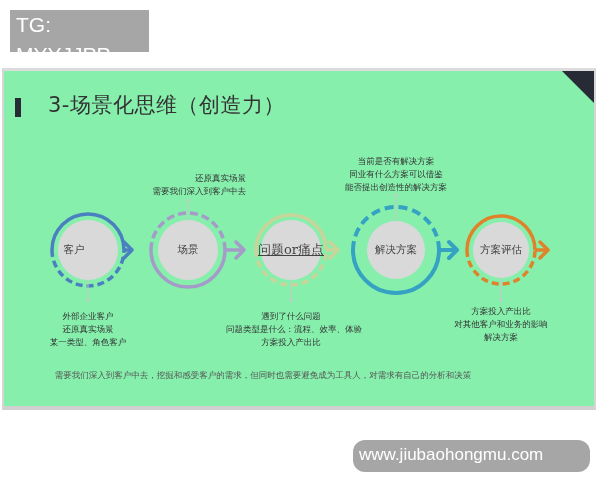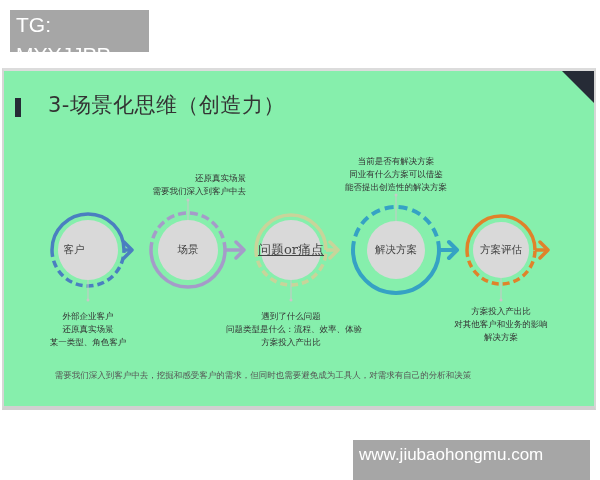--- a/index.html
+++ b/index.html
@@ -13,24 +13,24 @@
     }
     .canvas { position: relative; width: 600px; height: 480px; background: #fff; }
 
     .tg-badge {
       position: absolute; left: 10px; top: 10px; width: 139px; height: 42px;
       background: #a6a6a6; color: #ffffff;
       font-family: "Liberation Sans", sans-serif; font-size: 21px;
       line-height: 30px; padding-left: 6px; box-sizing: border-box;
     }
     .url-badge {
-      position: absolute; left: 353px; top: 440px; width: 237px; height: 40px;
+      position: absolute; left: 353px; top: 440px; width: 237px; height: 32px;
       background: #a6a6a6; color: #ffffff;
       font-family: "Liberation Sans", sans-serif; font-size: 17px;
-      line-height: 30px; padding-left: 6px; box-sizing: border-box;
+      line-height: 30px; padding-left: 6px; box-sizing: border-box; border-radius: 12px;
     }
 
     .slide {
       position: absolute; left: 2px; top: 68px; width: 594px; height: 342px;
       background: #86efac;
       border-top: 3px solid #dcdcdc;
       border-left: 2px solid #d6d6d6;
       border-right: 2px solid #d6d6d6;
       border-bottom: 4px solid #d0d0d0;
       box-sizing: border-box;

